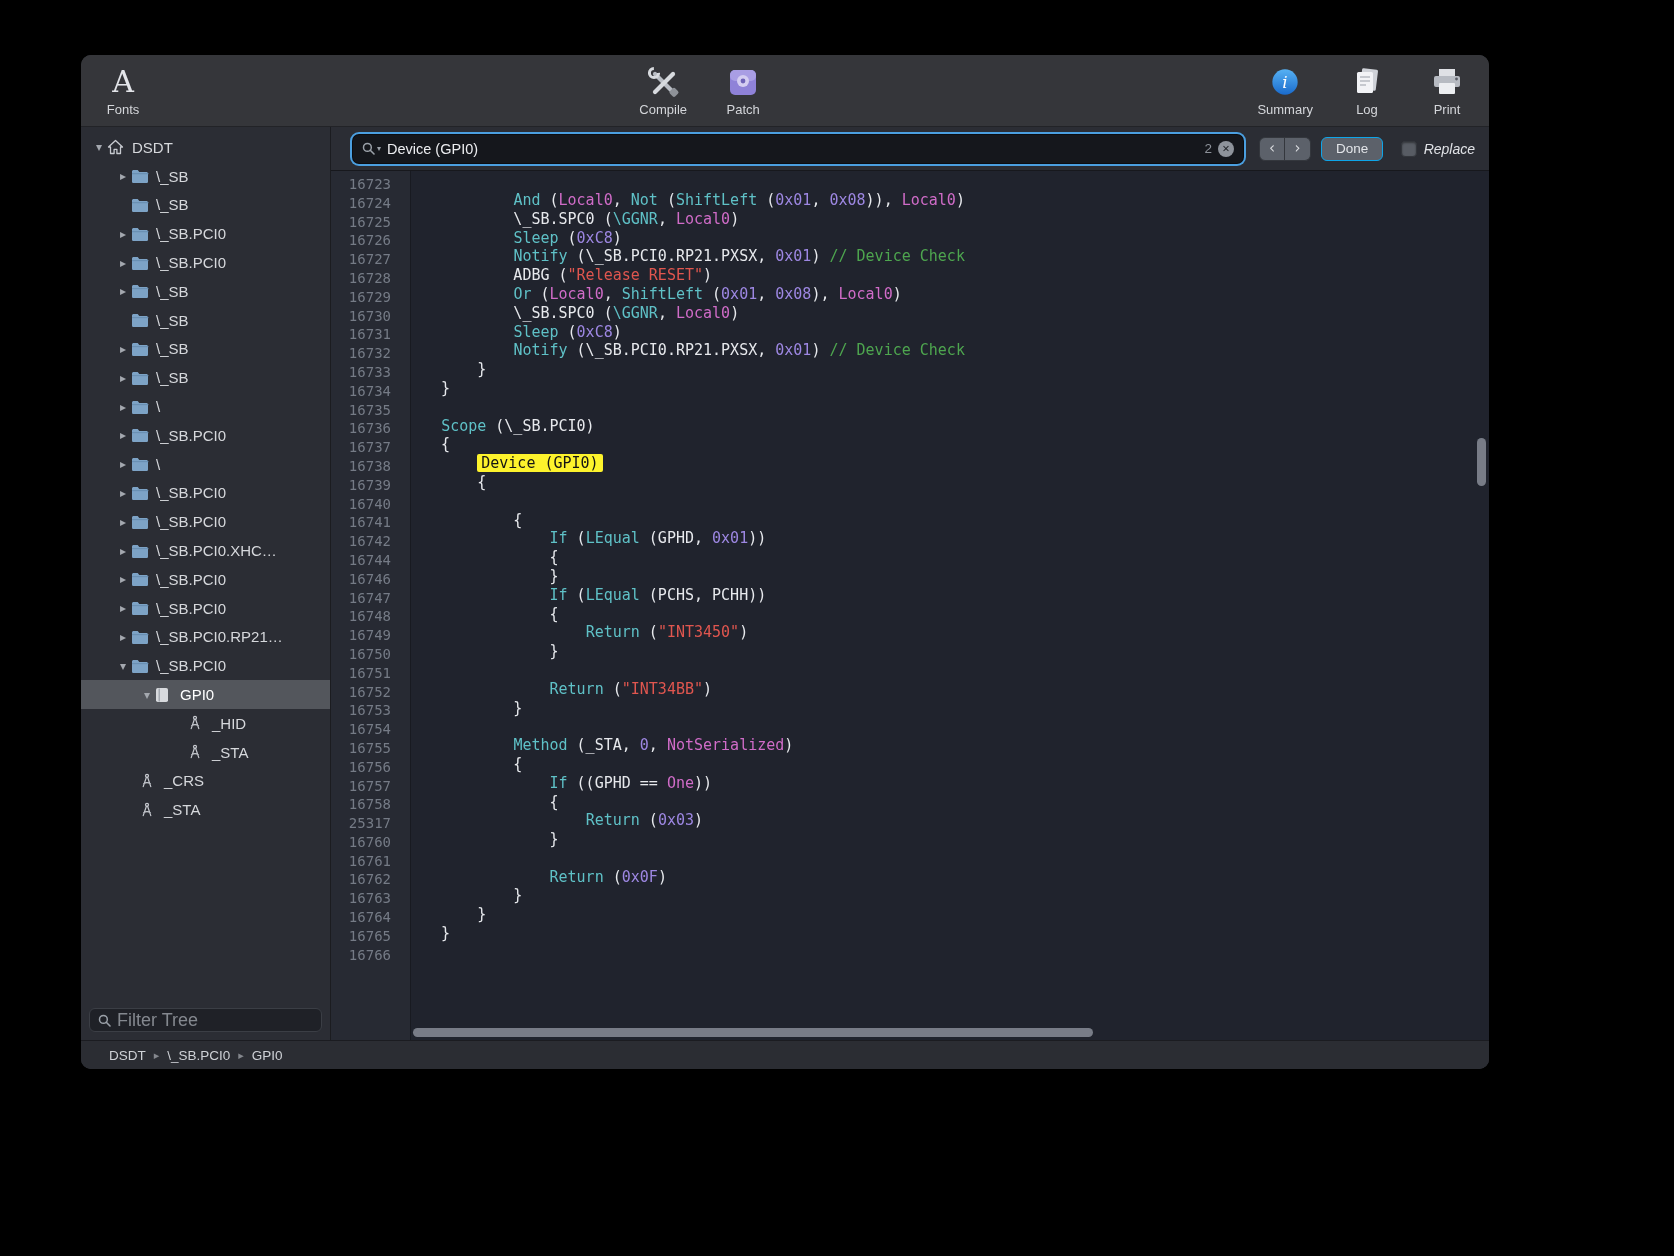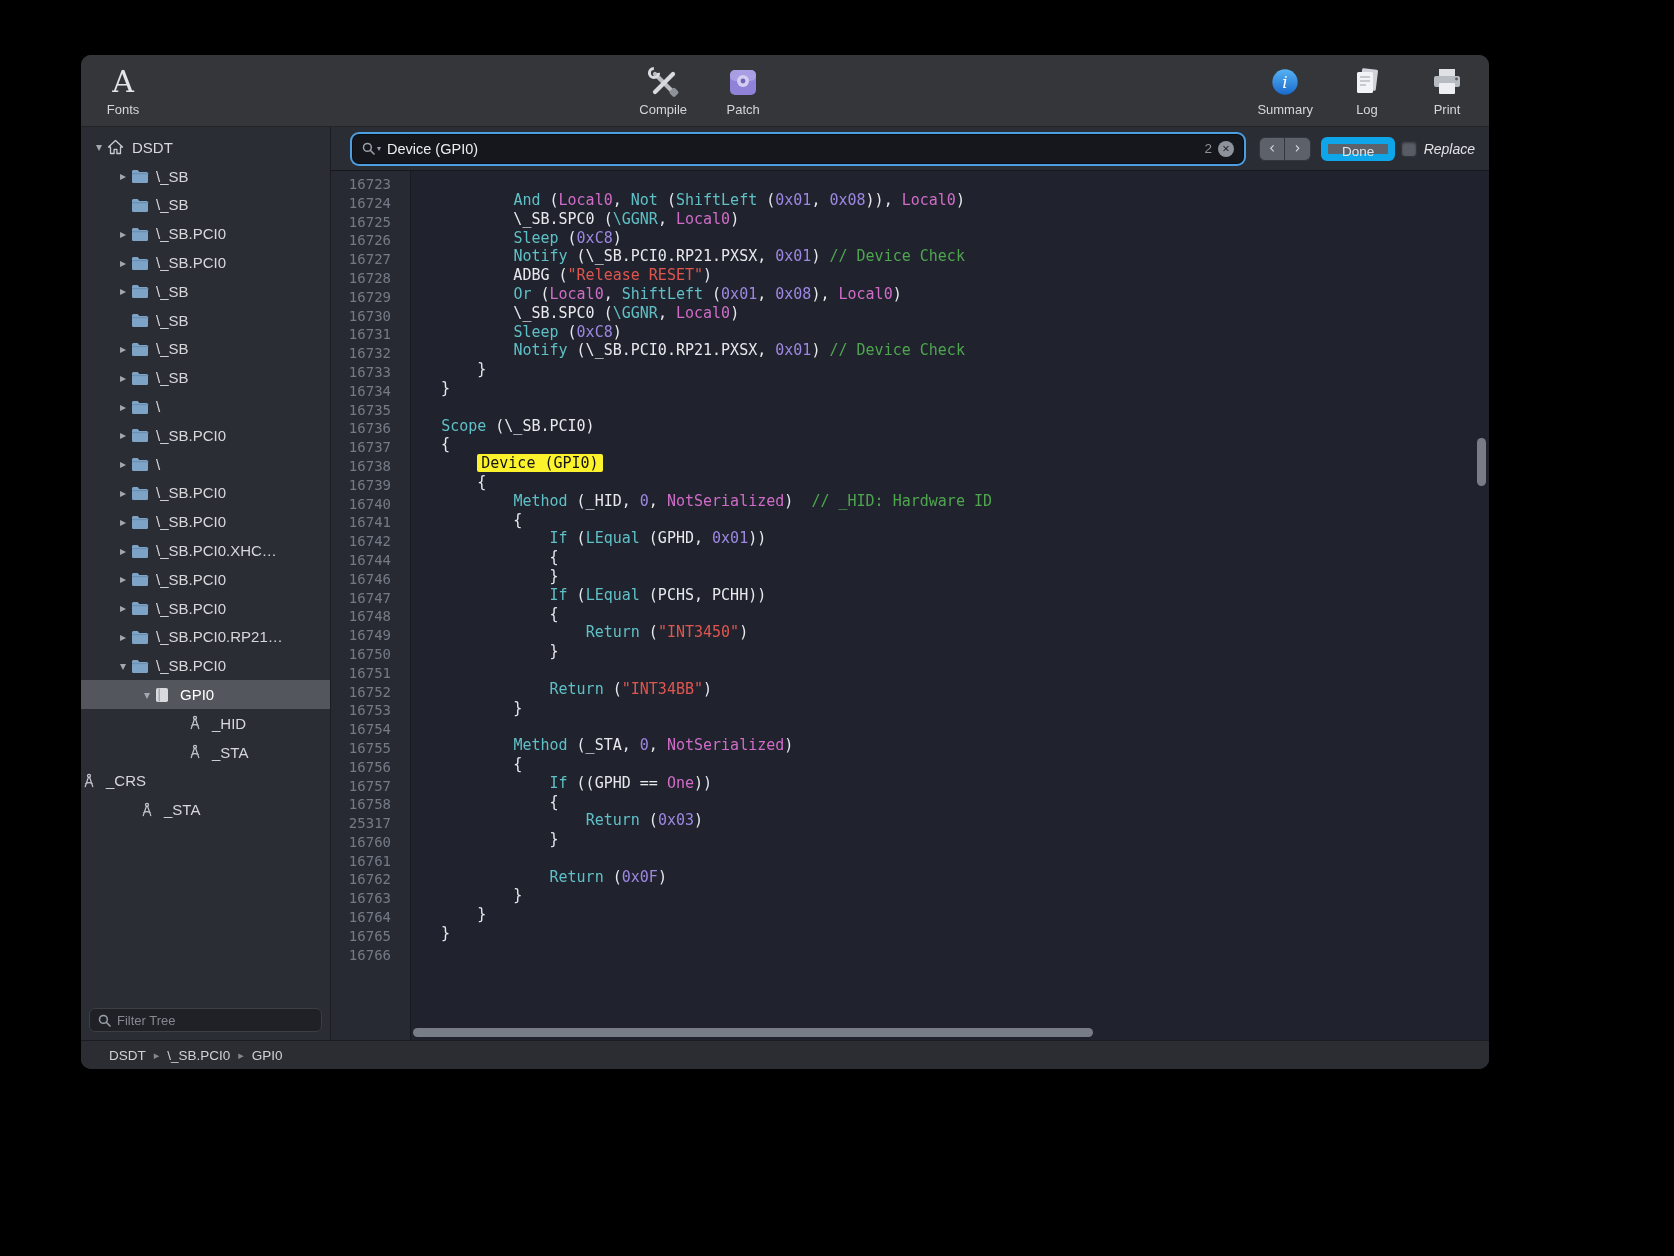--- a/index.html
+++ b/index.html
@@ -28,39 +28,39 @@
   .content{flex:1;display:flex;min-height:0;}
   .sidebar{width:250px;flex:none;background:#2b2d34;border-right:1px solid #1b1c20;position:relative;}
   .tree{padding-top:6px;}
   .tree-row{height:28.8px;display:flex;align-items:center;font-size:15px;color:#d6d8dc;white-space:nowrap;}
   .tree-row.selected{background:#53565c;color:#fff;}
   .disc{width:16px;flex:none;font-family:"DejaVu Sans",sans-serif;font-size:12px;color:#a4a8af;text-align:center;}
   .ticon{width:22px;flex:none;display:flex;align-items:center;}
   .tlabel{margin-left:3px;}
   .filter-field{position:absolute;left:8px;right:8px;bottom:8px;height:24px;background:#1f2127;border:1px solid #3b3e45;
                 border-radius:6px;display:flex;align-items:center;padding:0 8px;gap:6px;}
-  .filter-input{flex:1;background:transparent;border:none;outline:none;color:#d6d8dc;font-size:13px;font-family:inherit;min-width:0;}
+  .filter-input{flex:1;background:transparent;border:none;outline:none;color:#d6d8dc;font-size:18px;font-family:inherit;min-width:0;}
   .filter-input::placeholder{color:#84888f;}
   .pane{flex:1;display:flex;flex-direction:column;min-width:0;background:#20232d;}
   
   .findbar{height:44px;flex:none;background:#2b2d34;border-bottom:1px solid #17181d;display:flex;align-items:center;padding:0 14px 0 22px;}
   .search-field{width:890px;height:28px;background:#15171c;border-radius:6px;display:flex;align-items:center;padding:0 9px;gap:6px;
                 box-shadow:0 0 0 1px #0c0d10, 0 0 0 3px var(--c-accent_focus);}
   .sf-mag{display:flex;align-items:center;gap:2px;flex:none;}
   .sf-caret{font-family:"DejaVu Sans",sans-serif;font-size:8px;color:#9aa0a8;}
   .sf-input{flex:1;background:transparent;border:0;outline:0;color:#ecedf0;font-size:14.5px;font-family:"Liberation Sans",sans-serif;min-width:0;}
   .sf-count{color:#8d929a;font-size:13.5px;flex:none;}
   .sf-clear{width:16px;height:16px;border-radius:50%;background:#8e939b;color:#1d1f24;font-size:9.5px;display:flex;
             align-items:center;justify-content:center;flex:none;font-family:"DejaVu Sans",sans-serif;}
   .seg{display:flex;margin-left:16px;}
   .seg-btn{width:26px;height:24px;background:#5c616a;border:1px solid #34373d;color:#d8dade;font-size:15px;line-height:1;
            font-family:"DejaVu Sans",sans-serif;}
   .seg-btn:first-child{border-radius:6px 0 0 6px;}
   .seg-btn:last-child{border-radius:0 6px 6px 0;border-left:none;}
-  .btn-done{margin-left:10px;height:24px;padding:0 14px;background:#5c616a;border:7px solid #0ea5e9;border-radius:6px;
+  .btn-done{margin-left:10px;height:24px;padding:0 14px;background:#5c616a;border:1px solid #0ea5e9;border-radius:6px;
             color:#e3e5e9;font-size:13.5px;font-family:inherit;}
   .replace-wrap{margin-left:auto;display:flex;align-items:center;gap:7px;font-style:italic;}
   .checkbox{width:16px;height:16px;border-radius:4px;background:#585c64;border:1px solid #33363c;box-shadow:inset 0 1px 2px rgba(0,0,0,.4);}
   .replace-label{font-size:14px;color:#e0e2e6;}
   
   .editor{flex:1;position:relative;min-height:0;overflow:hidden;background:#20232d;}
   .gutter-bg{position:absolute;left:0;top:0;bottom:0;width:80px;background:#272a33;border-right:1px solid #181a21;}
   .code{position:absolute;inset:0;padding-top:4px;font-family:"DejaVu Sans Mono",monospace;font-size:15px;line-height:18.8px;}
   .cline{display:flex;height:18.8px;white-space:pre;}
   .lnum{width:70px;padding-right:10px;text-align:right;color:#757b86;font-size:14px;flex:none;}
@@ -375,21 +375,21 @@
             </div>
             <div class="tree-row" style="padding-left: 106px;">
               <span class="ticon">
                 <svg width="16" height="16" viewBox="0 0 16 16">
                   <circle cx="8" cy="2.8" r="1.5" fill="none" stroke="#c7cad0" stroke-width="1.2"></circle>
                   <path d="M7.4 4.2 4.2 13.6M8.6 4.2 11.8 13.6M4.8 10.6c2-1.3 4.4-1.3 6.4 0" fill="none" stroke="#c7cad0" stroke-width="1.2" stroke-linecap="round"></path>
                 </svg>
               </span>
               <span class="tlabel">_STA</span>
             </div>
-            <div class="tree-row" style="">
+            <div class="tree-row" style="padding-left: 58px;">
               <span class="ticon">
                 <svg width="16" height="16" viewBox="0 0 16 16">
                   <circle cx="8" cy="2.8" r="1.5" fill="none" stroke="#c7cad0" stroke-width="1.2"></circle>
                   <path d="M7.4 4.2 4.2 13.6M8.6 4.2 11.8 13.6M4.8 10.6c2-1.3 4.4-1.3 6.4 0" fill="none" stroke="#c7cad0" stroke-width="1.2" stroke-linecap="round"></path>
                 </svg>
               </span>
               <span class="tlabel">_CRS</span>
             </div>
             <div class="tree-row" style="padding-left: 58px;">
               <span class="ticon">
@@ -451,21 +451,21 @@
               <div class="cline"><span class="lnum">16729</span><span class="ltext"><span class="tk-p">            \_SB.SPC0 (</span><span class="tk-k">\GGNR</span><span class="tk-p">, </span><span class="tk-v">Local0</span><span class="tk-p">)</span></span></div>
               <div class="cline"><span class="lnum">16730</span><span class="ltext"><span class="tk-p">            </span><span class="tk-k">Sleep</span><span class="tk-p"> (</span><span class="tk-n">0xC8</span><span class="tk-p">)</span></span></div>
               <div class="cline"><span class="lnum">16731</span><span class="ltext"><span class="tk-p">            </span><span class="tk-k">Notify</span><span class="tk-p"> (\_SB.PCI0.RP21.PXSX, </span><span class="tk-n">0x01</span><span class="tk-p">) </span><span class="tk-c">// Device Check</span></span></div>
               <div class="cline"><span class="lnum">16732</span><span class="ltext"><span class="tk-p">        }</span></span></div>
               <div class="cline"><span class="lnum">16733</span><span class="ltext"><span class="tk-p">    }</span></span></div>
               <div class="cline"><span class="lnum">16734</span><span class="ltext"></span></div>
               <div class="cline"><span class="lnum">16735</span><span class="ltext"><span class="tk-p">    </span><span class="tk-k">Scope</span><span class="tk-p"> (\_SB.PCI0)</span></span></div>
               <div class="cline"><span class="lnum">16736</span><span class="ltext"><span class="tk-p">    {</span></span></div>
               <div class="cline"><span class="lnum">16737</span><span class="ltext"><span class="tk-p">        </span><span class="tk-h">Device (GPI0)</span></span></div>
               <div class="cline"><span class="lnum">16738</span><span class="ltext"><span class="tk-p">        {</span></span></div>
-              <div class="cline"><span class="lnum">16739</span><span class="ltext"><span class="tk-p">            </span><span class="tk-k">Method</span><span class="tk-p"> (_HID, </span><span class="tk-n">0</span><span class="tk-p">, </span><span class="tk-v">NotSerialized</span><span class="tk-p">)  </span><span class="tk-c">// _HID: Hardware ID</span></span></div>
+              <div class="cline"><span class="lnum">16739</span></div>
               <div class="cline"><span class="lnum">16740</span><span class="ltext"><span class="tk-p">            {</span></span></div>
               <div class="cline"><span class="lnum">16741</span><span class="ltext"><span class="tk-p">                </span><span class="tk-k">If</span><span class="tk-p"> (</span><span class="tk-k">LEqual</span><span class="tk-p"> (GPHD, </span><span class="tk-n">0x01</span><span class="tk-p">))</span></span></div>
               <div class="cline"><span class="lnum">16742</span><span class="ltext"><span class="tk-p">                {</span></span></div>
               <div class="cline"><span class="lnum">16744</span><span class="ltext"><span class="tk-p">                }</span></span></div>
               <div class="cline"><span class="lnum">16746</span><span class="ltext"><span class="tk-p">                </span><span class="tk-k">If</span><span class="tk-p"> (</span><span class="tk-k">LEqual</span><span class="tk-p"> (PCHS, PCHH))</span></span></div>
               <div class="cline"><span class="lnum">16747</span><span class="ltext"><span class="tk-p">                {</span></span></div>
               <div class="cline"><span class="lnum">16748</span><span class="ltext"><span class="tk-p">                    </span><span class="tk-k">Return</span><span class="tk-p"> (</span><span class="tk-s">"INT3450"</span><span class="tk-p">)</span></span></div>
               <div class="cline"><span class="lnum">16749</span><span class="ltext"><span class="tk-p">                }</span></span></div>
               <div class="cline"><span class="lnum">16750</span><span class="ltext"></span></div>
               <div class="cline"><span class="lnum">16751</span><span class="ltext"><span class="tk-p">                </span><span class="tk-k">Return</span><span class="tk-p"> (</span><span class="tk-s">"INT34BB"</span><span class="tk-p">)</span></span></div>

